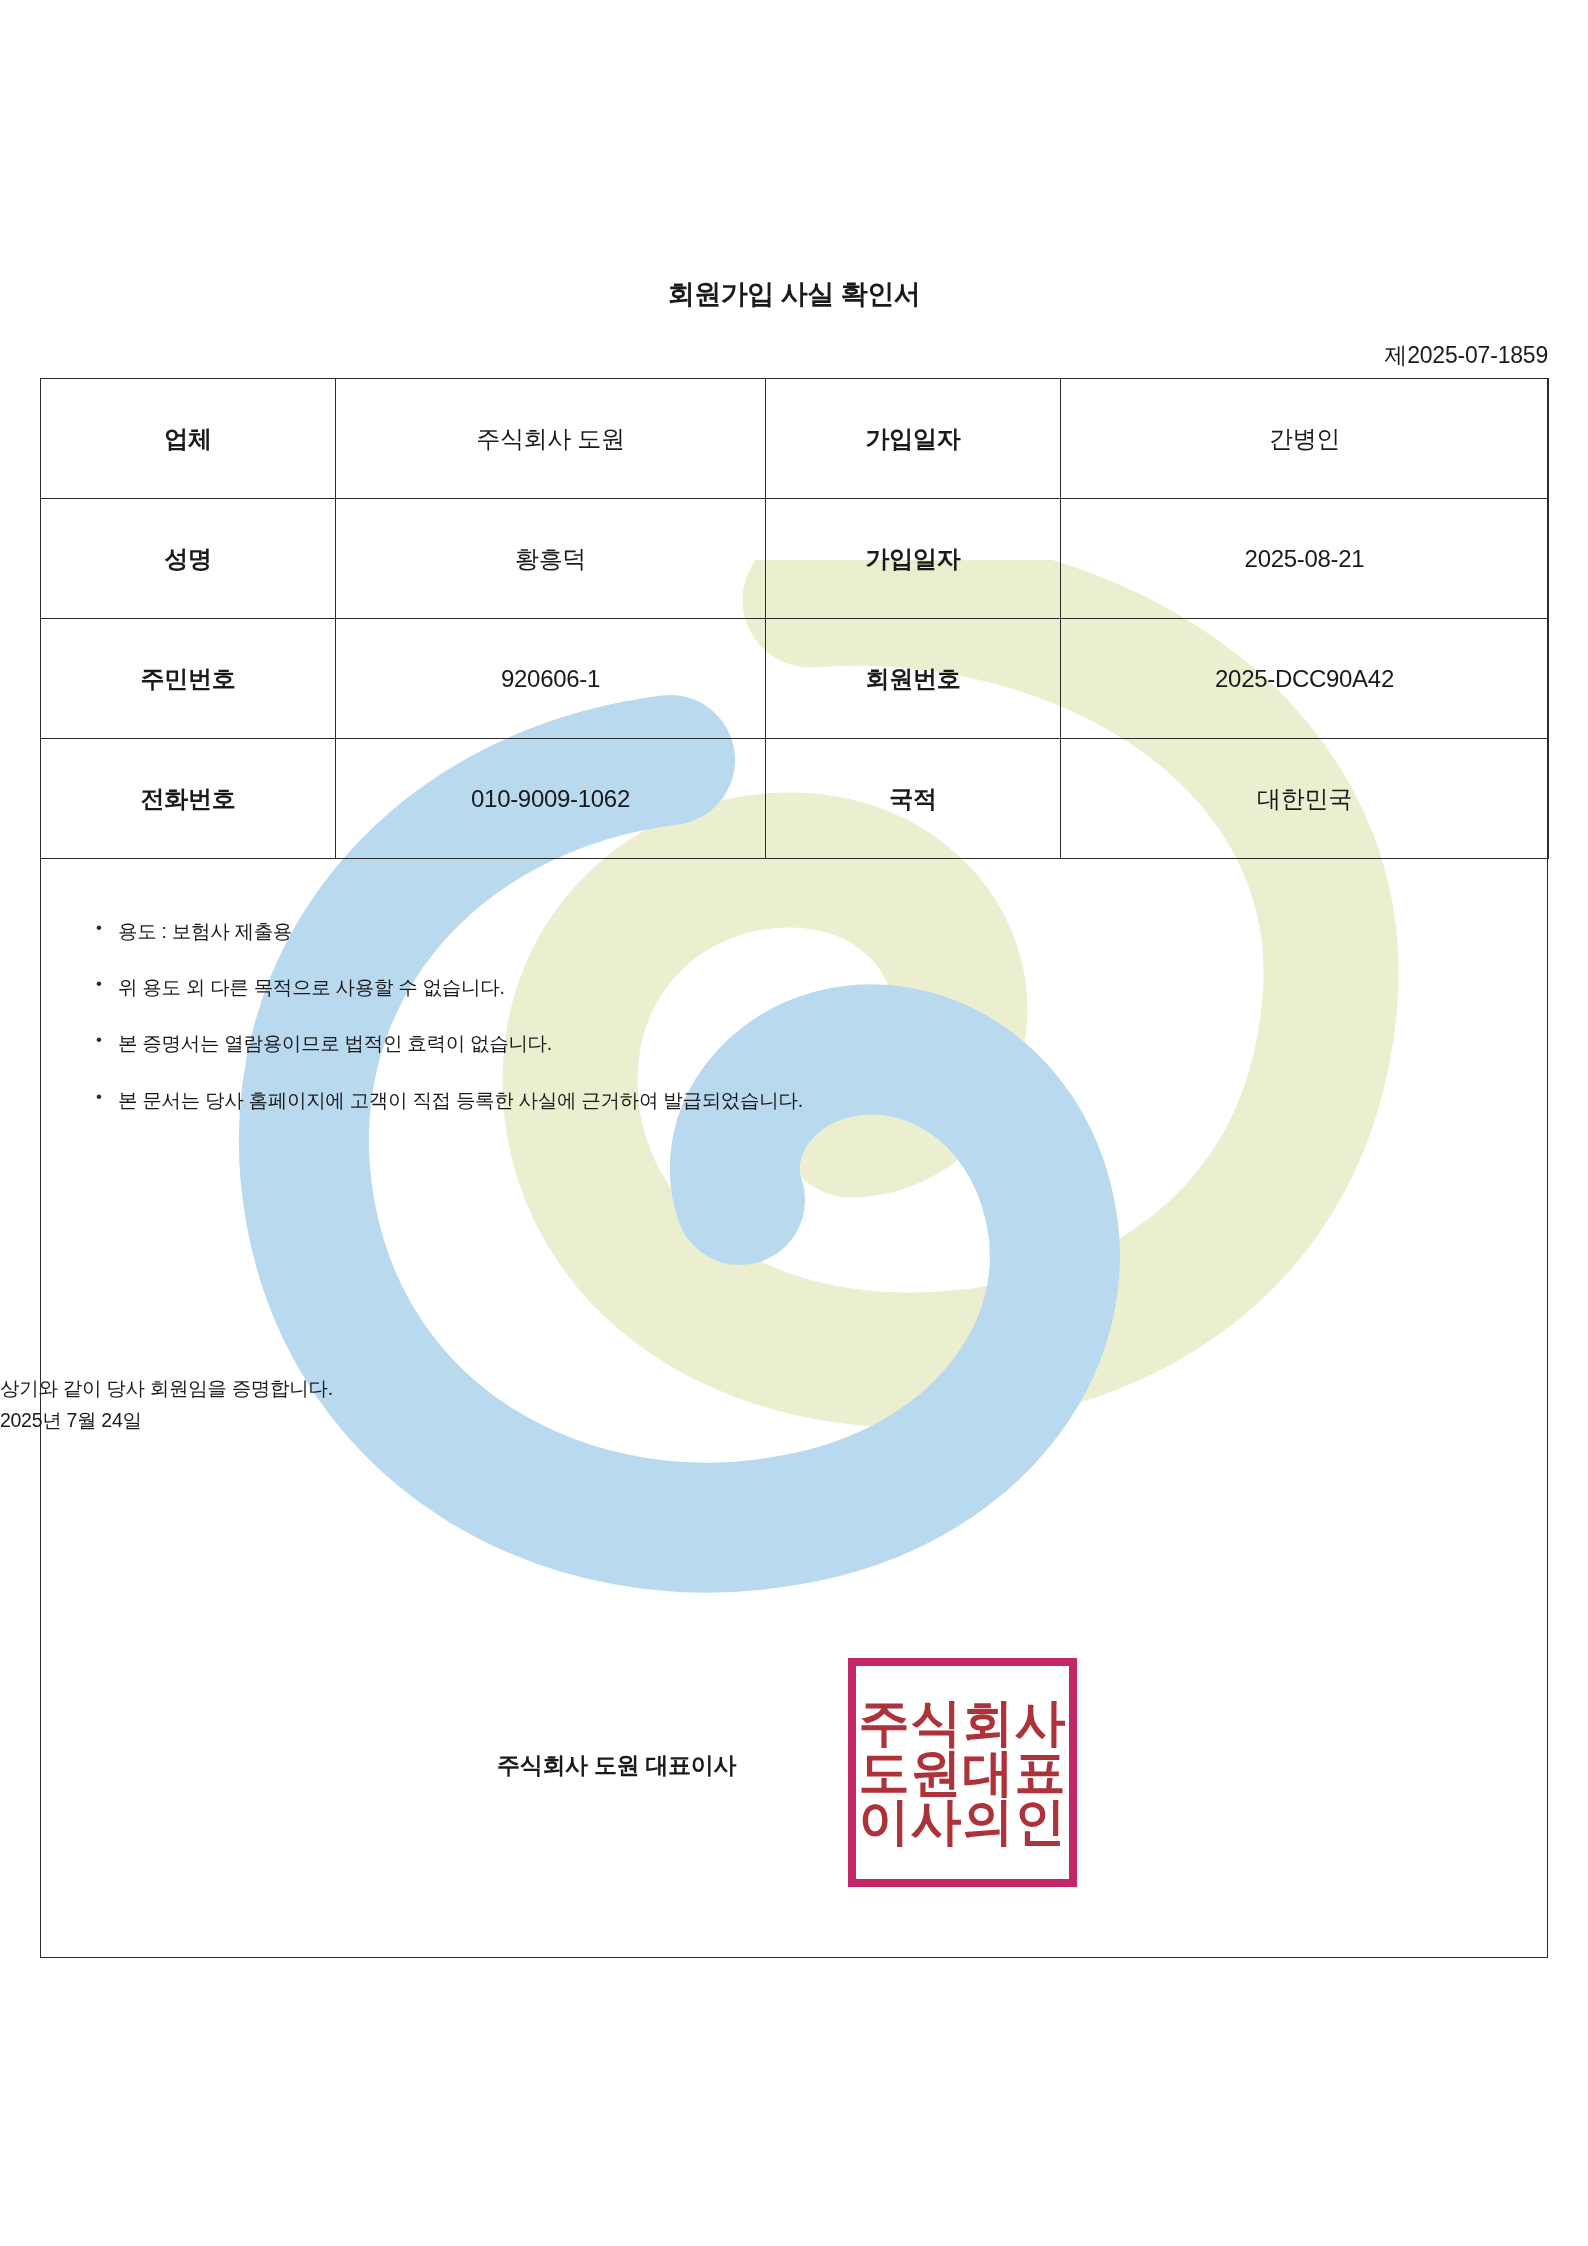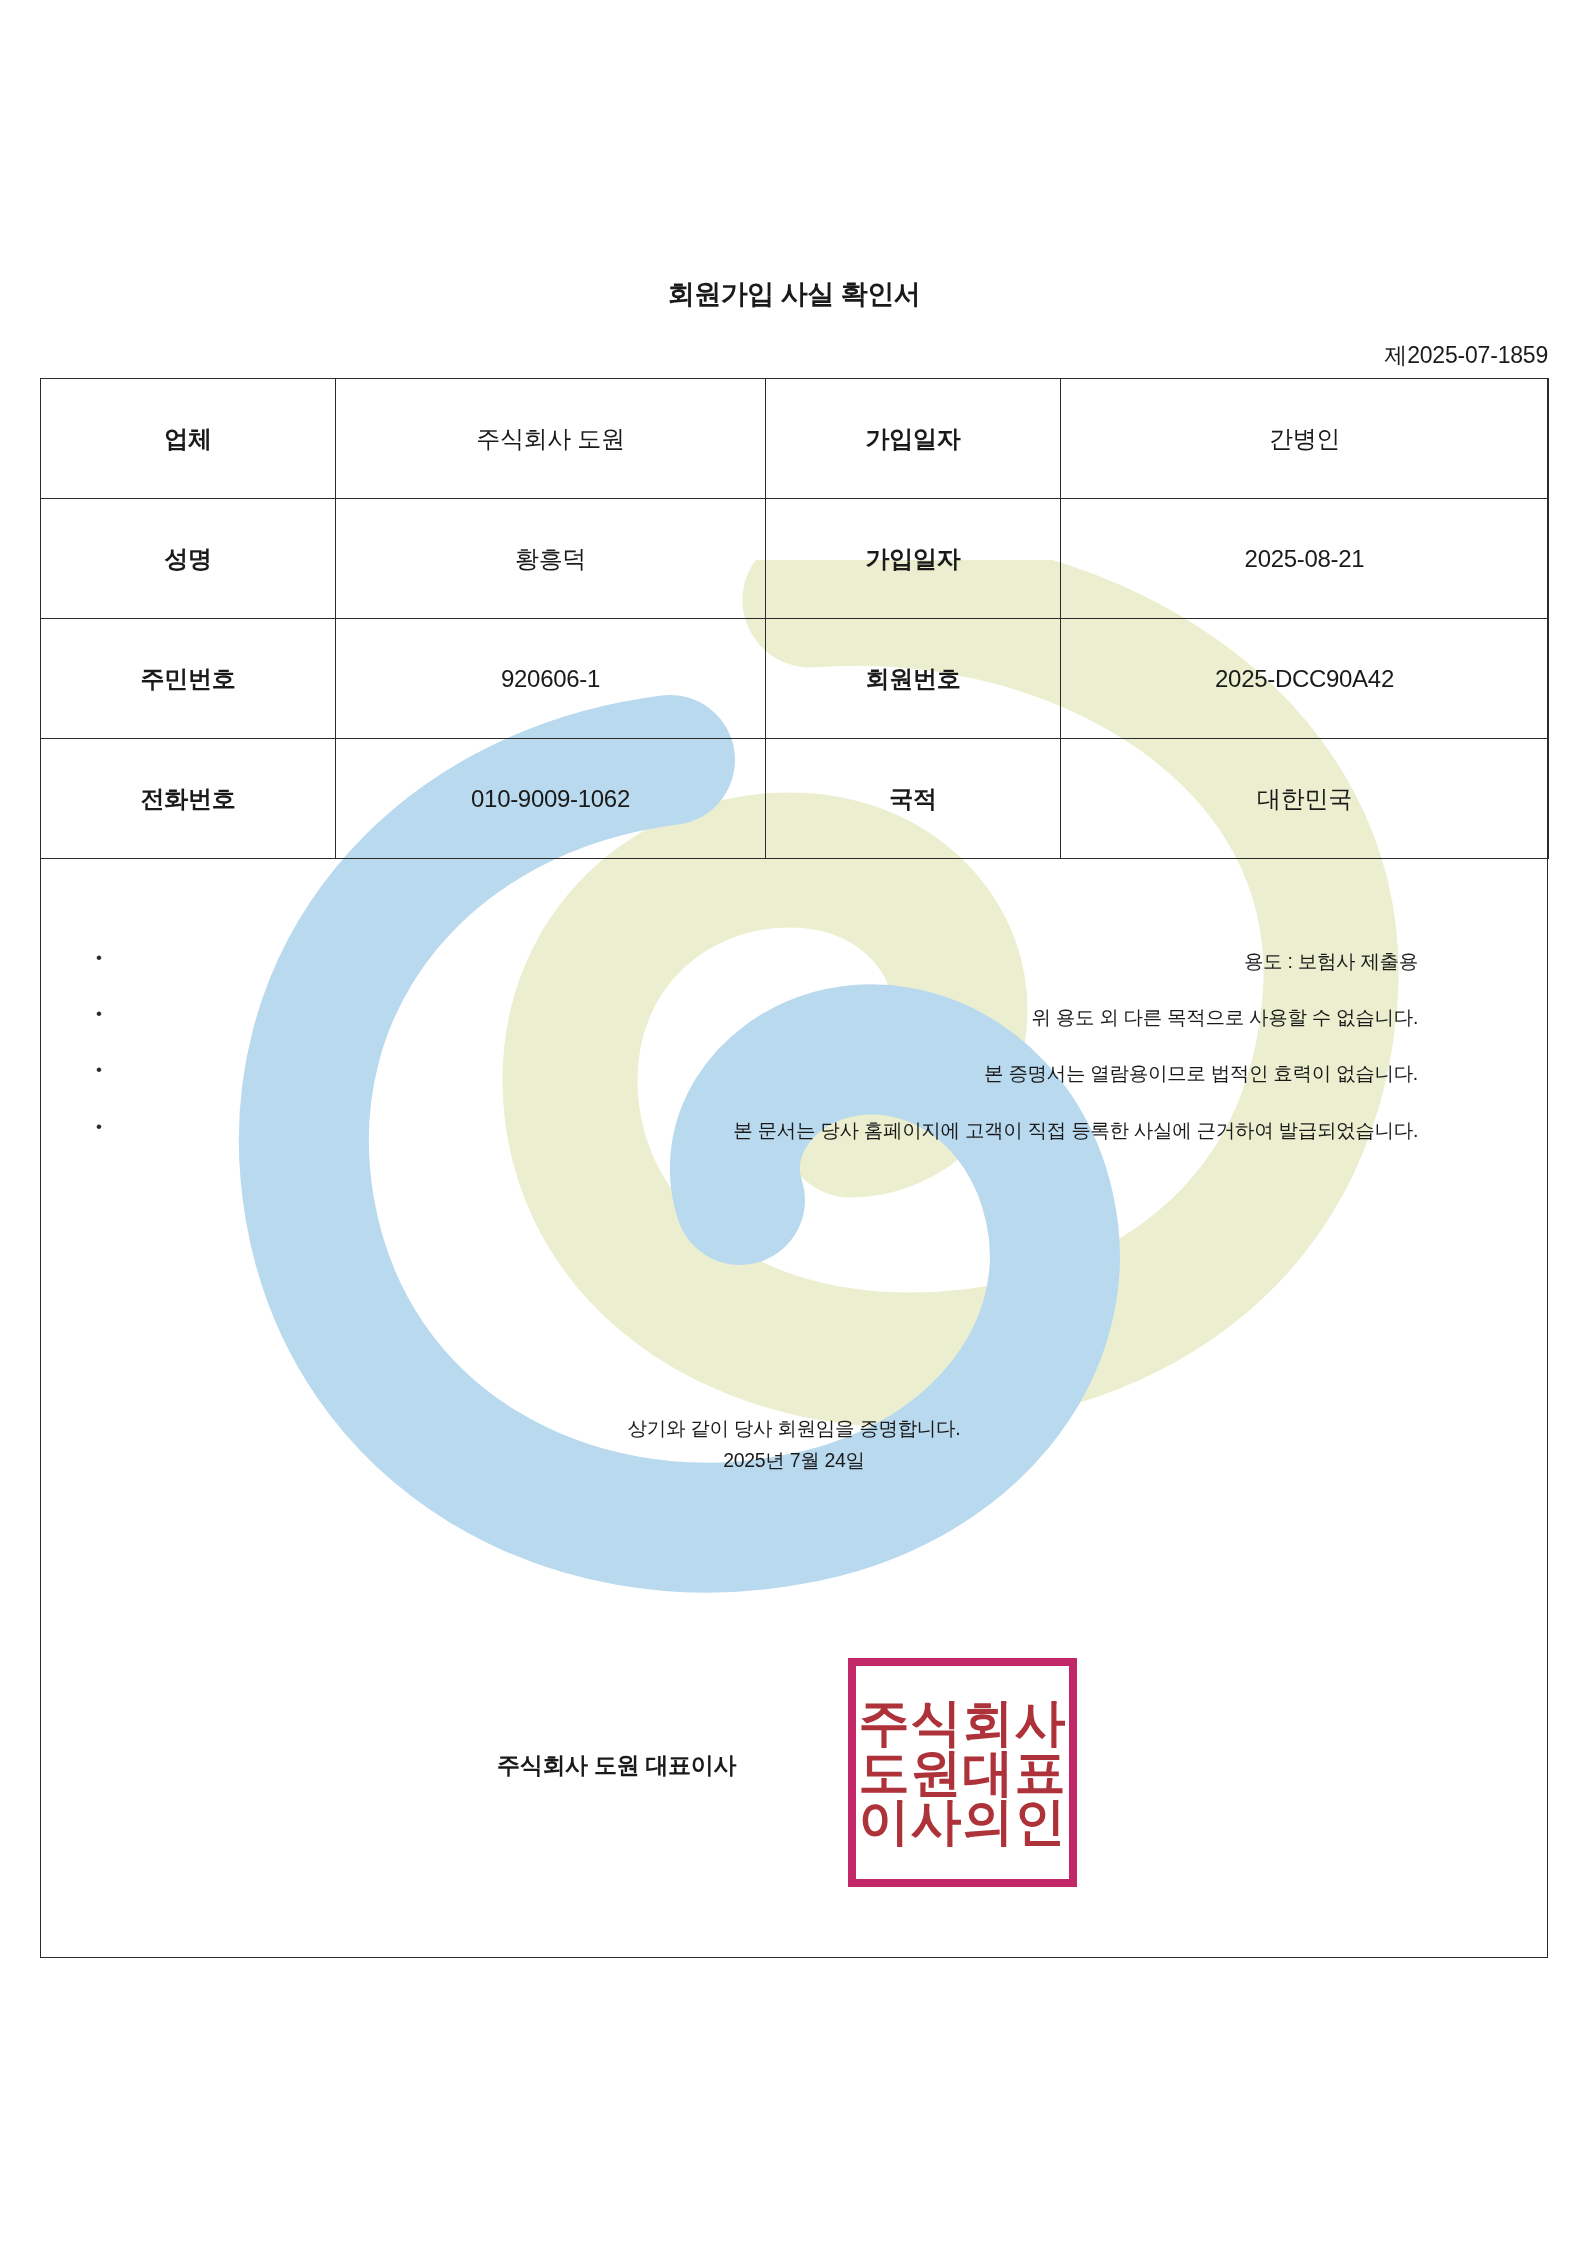--- a/index.html
+++ b/index.html
@@ -93,23 +93,22 @@
     font-weight: bold;
   }
   col.c1 { width: 295px; }
   col.c2 { width: 430px; }
   col.c3 { width: 295px; }
   col.c4 { width: 488px; }
 
   .notes {
     position: absolute;
     left: 78px;
-    top: 930px;
+    top: 900px;
     width: 1300px;
-    text-align: right;
   }
   .notes li {
     list-style: none;
     position: relative;
     font-size: 19.5px;
     line-height: 1.55;
     margin-bottom: 26px;
     letter-spacing: -0.3px;
     white-space: nowrap;
   }
@@ -120,25 +119,23 @@
     top: -1px;
     font-size: 17px;
     color: #2b2b2b;
   }
 
   .certify {
     position: absolute;
     left: 0;
     top: 1372px;
     width: 1588px;
-    text-align: center;
     font-size: 19.5px;
     line-height: 1.65;
     letter-spacing: -0.3px;
-    margin-top: 40px;
   }
 
   .signature {
     position: absolute;
     left: 497px;
     top: 1750px;
     font-size: 23px;
     font-weight: bold;
     letter-spacing: -0.3px;
   }

